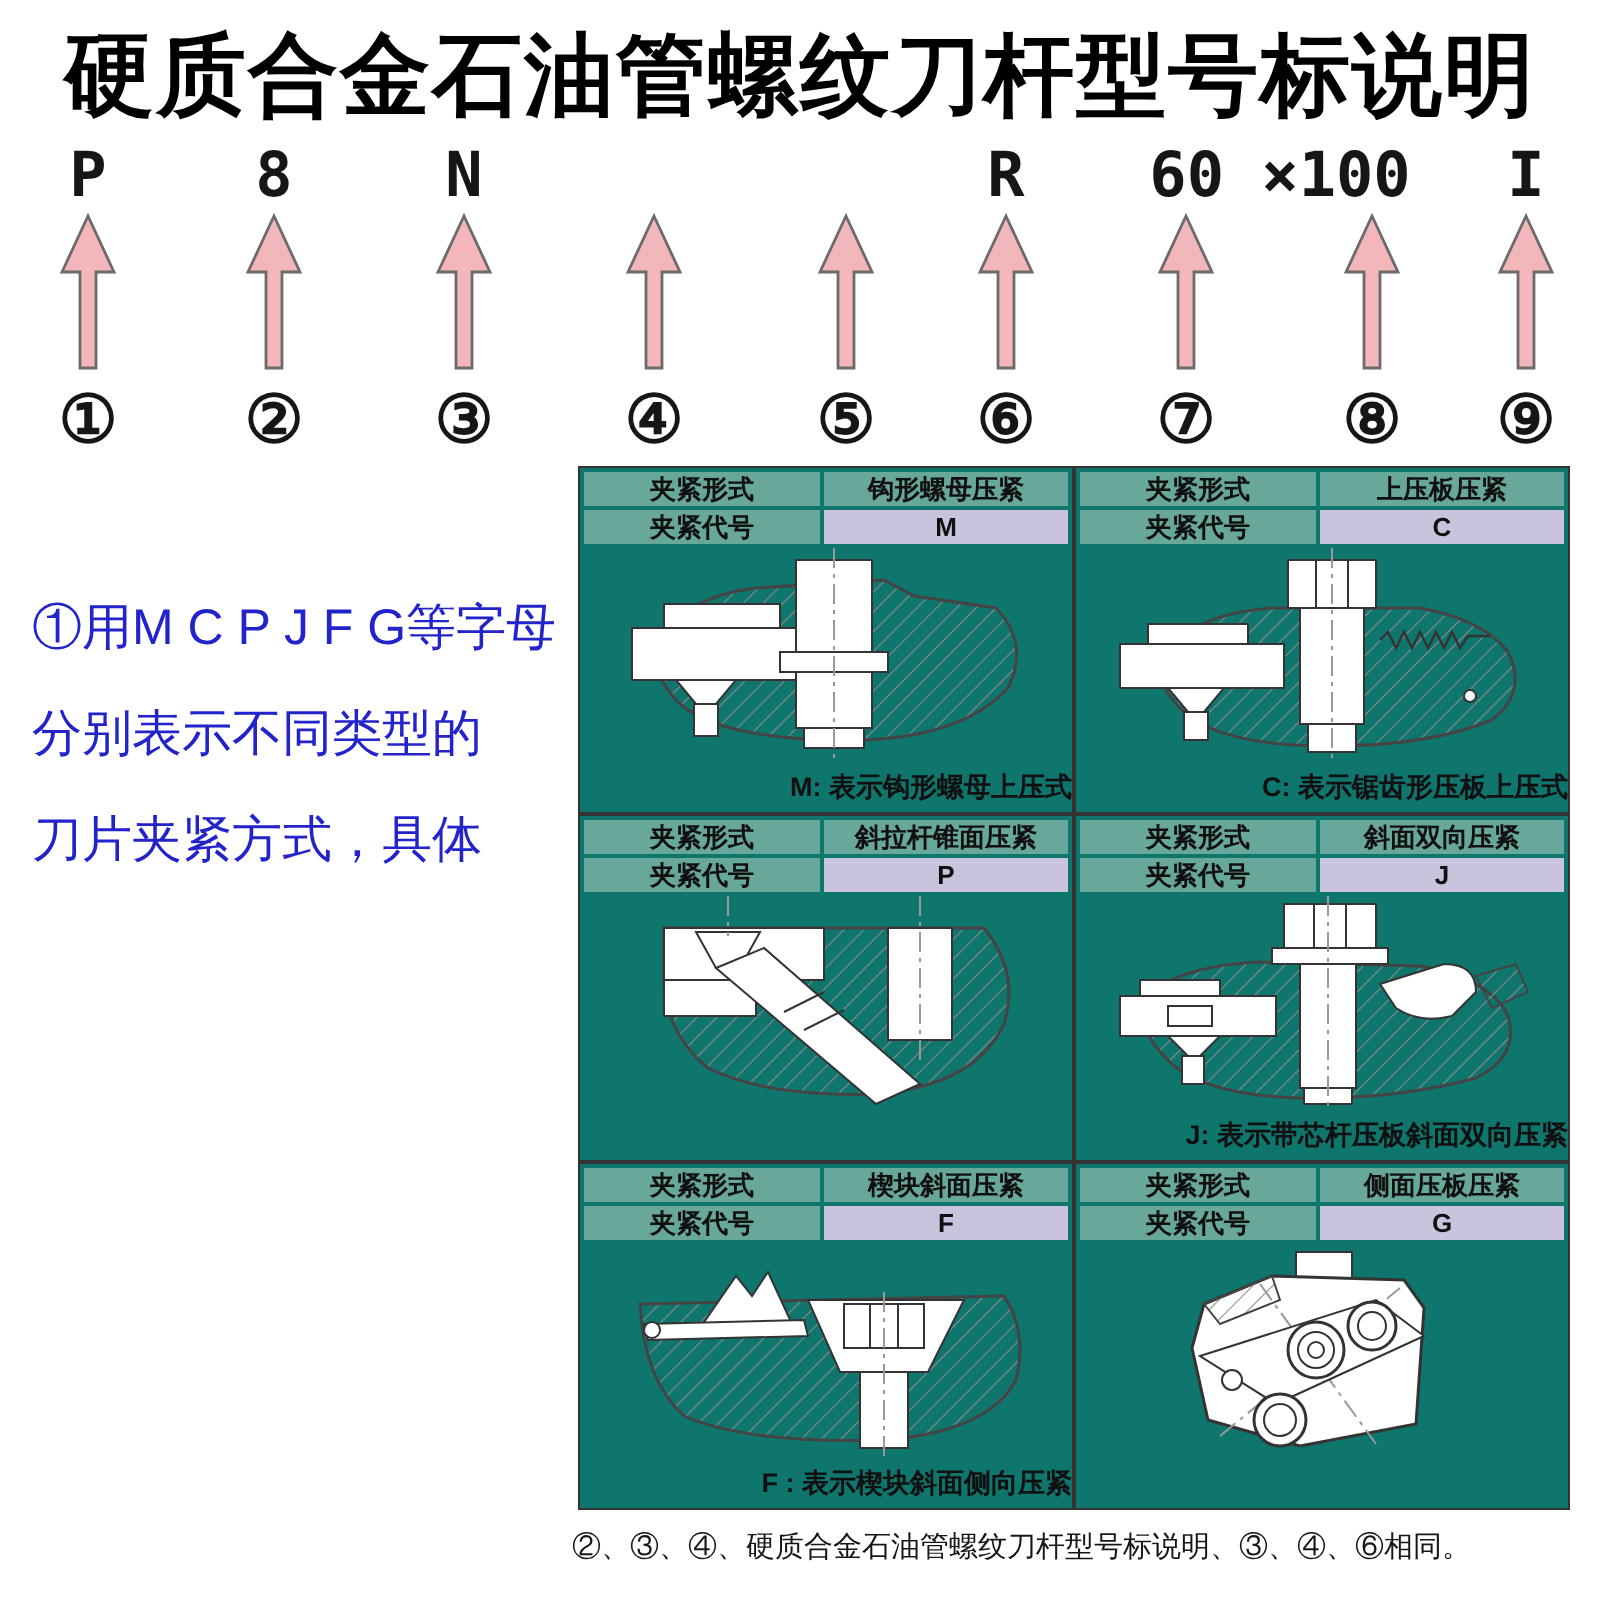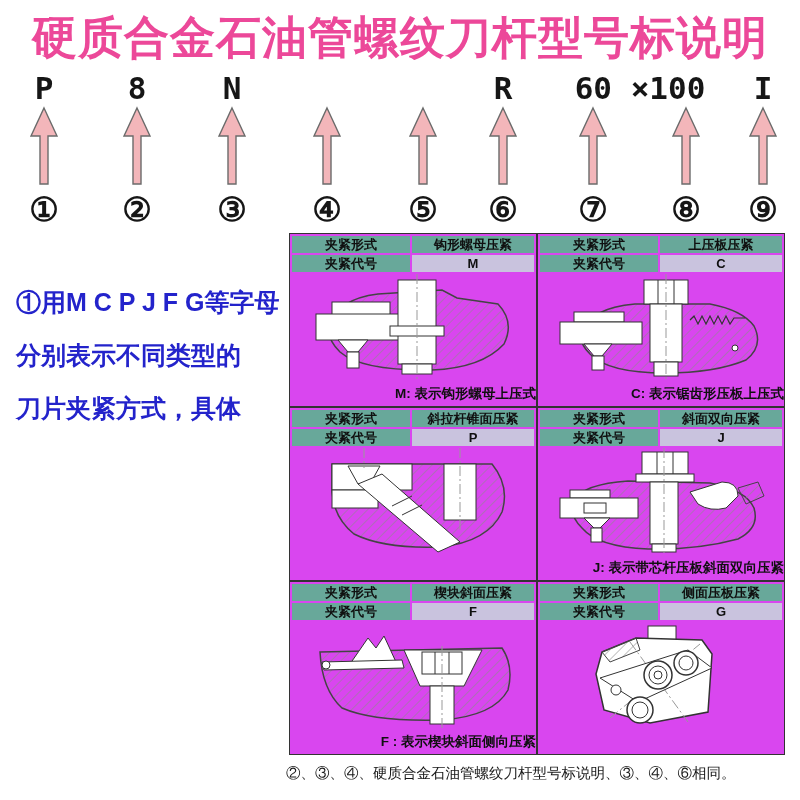--- a/index.html
+++ b/index.html
@@ -2,39 +2,39 @@
 <html><head>
 <meta charset="utf-8">
 <style>
   html,body { margin:0; padding:0; background:#ffffff; }
   .page {
     position:relative; width:800px; height:800px; background:#fff; overflow:hidden;
     font-family:"Liberation Sans", sans-serif; color:#111;
   }
   .title {
     position:absolute; top:8px; left:0; width:100%; text-align:center;
-    font-size:45px; font-weight:bold; color:#ec4899; letter-spacing:1px; white-space:nowrap;
+    font-size:45px; font-weight:bold; color:#000000; letter-spacing:1px; white-space:nowrap;
   }
   .code-seg {
     position:absolute; top:70px; transform:translateX(-50%);
     font-family:"DejaVu Sans Mono", monospace; font-size:31px; font-weight:bold;
     color:#161616; white-space:nowrap;
   }
   .up-arrow { position:absolute; top:106px; transform:translateX(-50%); }
   .marker {
     position:absolute; top:190px; transform:translateX(-50%);
     font-size:33px; font-weight:bold; color:#161616;
   }
   .note-left {
-    position:absolute; left:16px; top:276px; width:270px;
-    font-size:25px; font-weight:bold; color:#2323cb; line-height:53px; white-space:nowrap;
+    position:absolute; left:16px; top:288px; width:270px;
+    font-size:25px; font-weight:normal; color:#2323cb; line-height:53px; white-space:nowrap;
   }
   .clamp-table { position:absolute; left:289px; top:233px; width:497px; }
   .prow { display:flex; }
-  .panel { width:248px; border:1px solid #333; box-sizing:border-box; background:#d946ef; }
+  .panel { width:248px; border:1px solid #333; box-sizing:border-box; background:#0f766e; }
   .hdr { padding:2px 2px 0 2px; }
   .hdr-row { display:flex; gap:2px; margin-bottom:2px; }
   .cell {
     height:17px; line-height:17px; text-align:center;
     font-size:13px; font-weight:bold; color:#101010; overflow:hidden; white-space:nowrap;
   }
   .cell.l { width:118px; background:#68a89a; }
   .cell.r { flex:1; background:#68a89a; }
   .cell.r.lav { background:#c9c3de; }
   .draw { height:108px; position:relative; }

